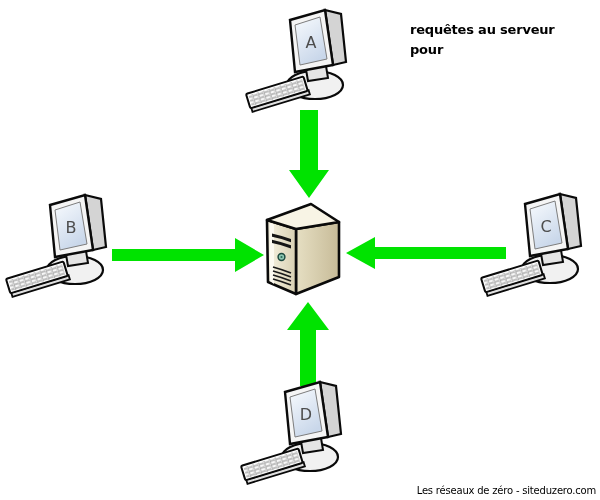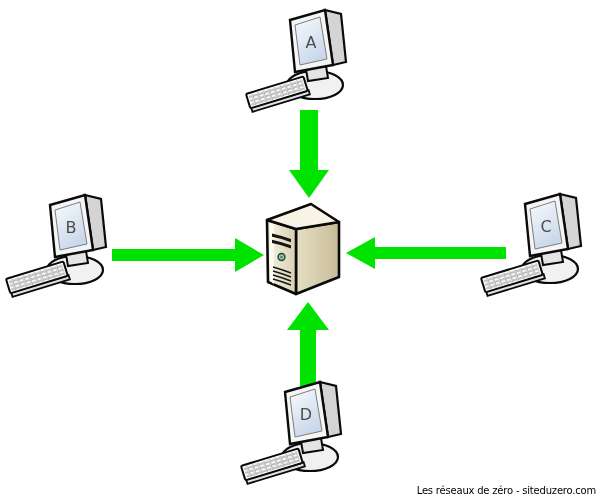--- a/index.html
+++ b/index.html
@@ -139,17 +139,18 @@
         <circle cx="20.5" cy="60" r="1.1" fill="#2a6b5a"></circle>
         <path d="M12,70 Q21,72.5 30,76" fill="none" stroke="#1a1a1a" stroke-width="1.6"></path>
         <path d="M12,74 Q21,76.5 30,80" fill="none" stroke="#1a1a1a" stroke-width="1.6"></path>
         <path d="M12,78 Q21,80.5 30,84" fill="none" stroke="#1a1a1a" stroke-width="1.6"></path>
         <path d="M12,82 Q21,84.5 30,88" fill="none" stroke="#1a1a1a" stroke-width="1.6"></path>
       </g>
     </svg>
   </div>
 
   <div class="note">
+    <div>requêtes au serveur pour</div>
   </div>
 
   <div class="credit">Les réseaux de zéro - siteduzero.com</div>
 
 </div>
 
 </body></html>

